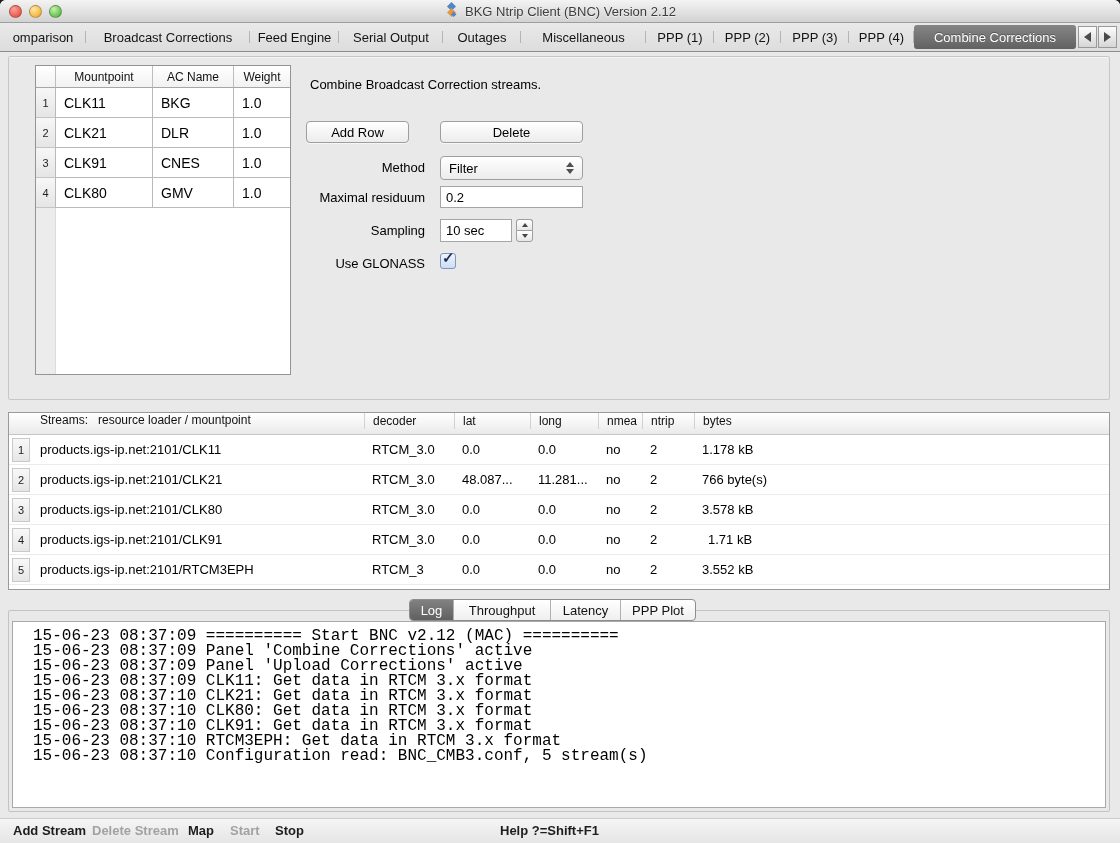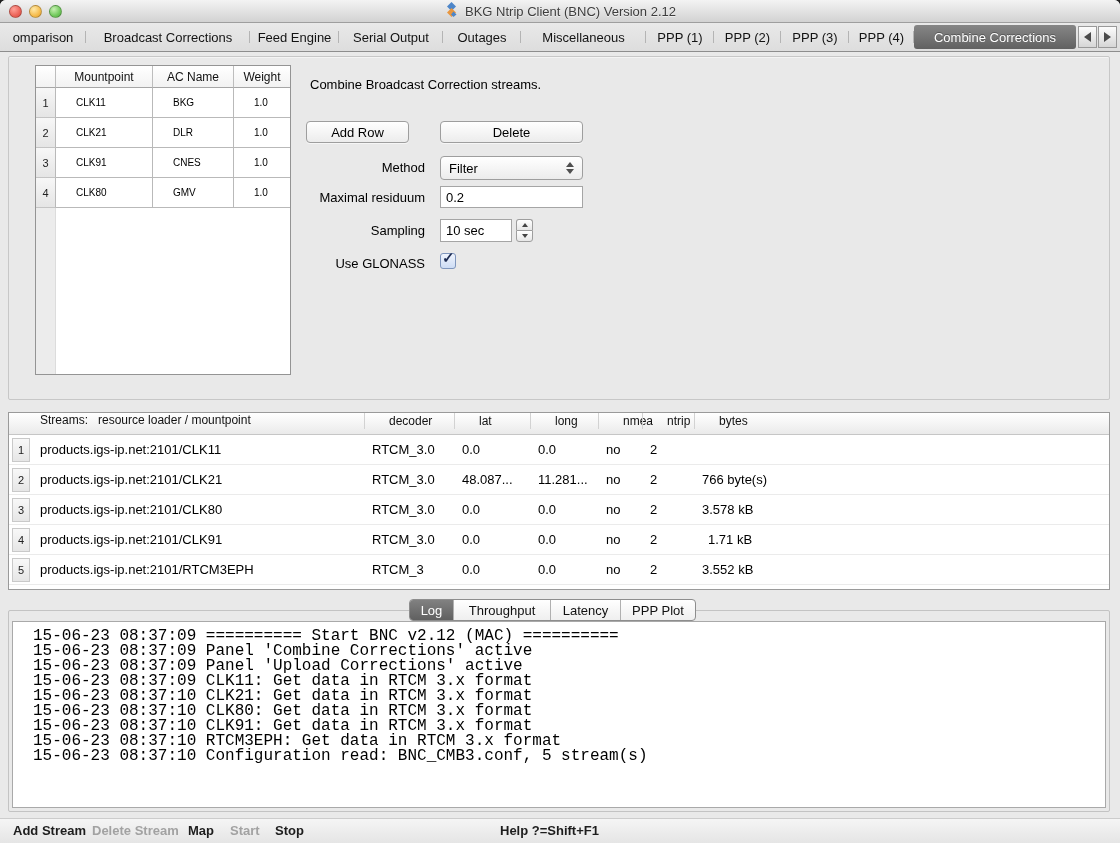--- a/index.html
+++ b/index.html
@@ -45,21 +45,21 @@
   .mp-head { display:grid; grid-template-columns:20px 97px 81px 1fr; height:22px; }
   .mp-head .hc { border-right:1px solid #bdbdbd; border-bottom:1px solid #a6a6a6;
                  display:flex; align-items:center; justify-content:center; font-size:12px;
                  color:#111; background:linear-gradient(#ffffff,#f2f2f2); }
   .mp-head .hc:last-child { border-right:none; }
   .mp-row { display:grid; grid-template-columns:20px 97px 81px 1fr; height:30px; }
   .mp-num { background:linear-gradient(#f7f7f7,#e5e5e5); border-right:1px solid #b9b9b9;
             border-bottom:1px solid #c4c4c4; font-size:11px; color:#222;
             display:flex; align-items:center; justify-content:center; }
   .mp-cell { border-right:1px solid #b9b9b9; border-bottom:1px solid #b9b9b9;
-             font-size:10px; color:#000; display:flex; align-items:center; padding-left:20px; }
+             font-size:14px; color:#000; display:flex; align-items:center; padding-left:8px; }
   .mp-row .mp-cell:last-child { border-right:none; }
   .mp-filler { flex:1; display:flex; }
   .mp-filler .gut { width:20px; background:#ececec; border-right:1px solid #dcdcdc; }
 
   .panel-heading { position:absolute; left:301px; top:20px; font-size:13px; color:#000; }
   .btn { position:absolute; height:22px; border:1px solid #9e9e9e; border-radius:4px;
          background:linear-gradient(#ffffff,#ececec); font-size:13px; color:#000;
          display:flex; align-items:center; justify-content:center;
          box-shadow:0 1px 0 rgba(255,255,255,.6); }
   .form-label { position:absolute; width:190px; text-align:right; font-size:13px; color:#000; }
@@ -85,21 +85,21 @@
         background:linear-gradient(#eff4fd,#cddcf4); }
   .cb .check { position:absolute; left:1px; top:-5px; font-size:15px; font-weight:bold; color:#1c2b52; }
 
   
   .streams-frame { position:absolute; left:8px; top:360px; width:1102px; height:178px;
                    border:1px solid #9a9a9a; background:#fff; overflow:hidden; }
   .s-head { height:22px; display:flex; 
             background:linear-gradient(#ffffff,#eaeaea); border-bottom:1px solid #c6c6c6;
             font-size:12px; color:#111; }
   .s-head .h-main { width:355px; padding-left:31px; white-space:pre; }
-  .s-head .hcell { border-left:1px solid #d2d2d2; padding-left:24px; height:16px;
+  .s-head .hcell { border-left:1px solid #d2d2d2; padding-left:8px; height:16px;
                    display:flex; align-items:center; }
   .s-rows { }
   .s-row { display:flex; height:30px; align-items:center; font-size:13px; color:#000;
            border-bottom:1px solid #ebebeb; }
   .s-main { width:355px; display:flex; align-items:center; }
   .s-num { margin-left:3px; width:18px; height:24px; font-size:11px; color:#222;
            background:linear-gradient(#f8f8f8,#e6e6e6); border:1px solid #c9c9c9;
            display:flex; align-items:center; justify-content:center; }
   .s-mp { padding-left:10px; }
   .s-c1 { width:90px; padding-left:8px; }
@@ -293,20 +293,21 @@
         <div class="s-row">
           <div class="s-main">
             <div class="s-num">1</div>
             <div class="s-mp">products.igs-ip.net:2101/CLK11</div>
           </div>
           <div class="s-c1">RTCM_3.0</div>
           <div class="s-c2">0.0</div>
           <div class="s-c3">0.0</div>
           <div class="s-c4">no</div>
           <div class="s-c5">2</div>
+          <div class="s-c6">1.178 kB</div>
         </div>
 
         <div class="s-row">
           <div class="s-main">
             <div class="s-num">2</div>
             <div class="s-mp">products.igs-ip.net:2101/CLK21</div>
           </div>
           <div class="s-c1">RTCM_3.0</div>
           <div class="s-c2">48.087...</div>
           <div class="s-c3">11.281...</div>

